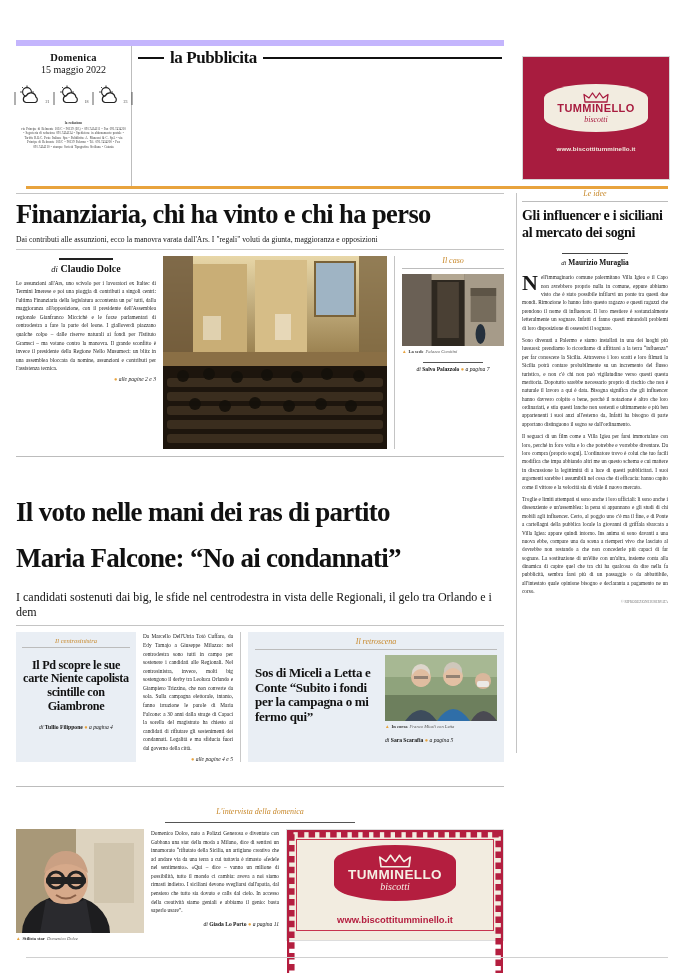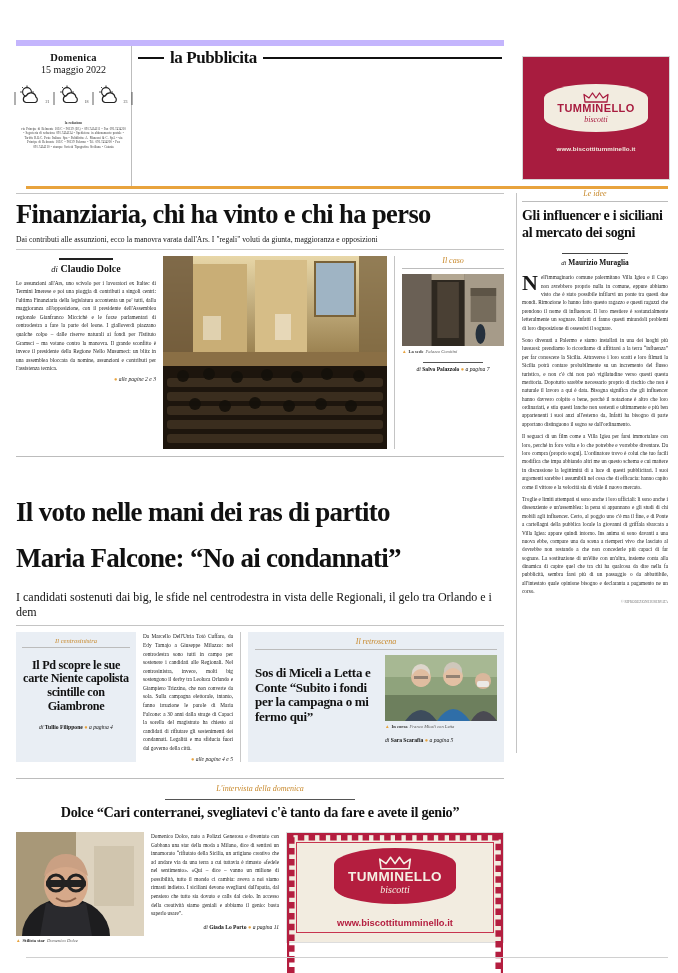--- a/index.html
+++ b/index.html
@@ -164,21 +164,21 @@
     flex:1;background:#e9eef4;margin-left:7px;padding:5px 7px 6px 7px;box-sizing:border-box;
   }
   .retro-row{display:flex;gap:7px;margin-top:3px;}
   .retro-head{
     flex:1;font-size:13px;font-weight:bold;line-height:1.12;letter-spacing:-.3px;
   }
   .retro-photo{width:112px;}
   .retro-img{width:112px;height:66px;position:relative;overflow:hidden;background:#7a8a6d;}
 
   
-  .intv{margin-top:16px;border-top:1px solid #bcbcbc;padding-top:5px;}
+  .intv{margin-top:24px;border-top:1px solid #bcbcbc;padding-top:20px;}
   .intv-head{
     font-size:14.2px;line-height:1.14;text-align:center;letter-spacing:-.25px;margin-top:4px;
   }
   .intv-head b{font-weight:bold;}
   .intv-body{display:flex;gap:7px;margin-top:6px;}
   .intv-photo{width:128px;height:104px;position:relative;overflow:hidden;background:#c8bda9;}
   .intv-txt{width:128px;}
   .ad-bottom{
     flex:1;background:#f2ece0;border:1px solid #ddd;position:relative;
     display:flex;align-items:center;justify-content:center;height:auto;
@@ -471,24 +471,20 @@
               </div>
             </div>
           </div>
         </div>
       </div>
     </div>
 
     <div class="intv">
       <div class="kicker">L'intervista della domenica</div>
       <div class="kicker-rule" style="width:190px;margin:3px auto 0 auto;background:#555;height:1.5px"></div>
-      <h2 class="intv-head">
-        <b>Dolce</b>
-        <span>“Cari conterranei, svegliatevi c'è tanto da fare e avete il genio”</span>
-      </h2>
 
       <div class="intv-body">
         <div>
           <div class="intv-photo">
             <svg width="100%" height="100%" viewBox="0 0 128 104" preserveAspectRatio="none">
               <rect width="128" height="104" fill="#cfc4ad"></rect>
               <rect x="0" y="0" width="60" height="104" fill="#a89878"></rect>
               <rect x="60" y="0" width="68" height="104" fill="#ddd3bf"></rect>
               <rect x="78" y="14" width="40" height="60" fill="#cbbfa6" opacity="0.7"></rect>
               <ellipse cx="50" cy="104" rx="44" ry="38" fill="#1d1d1f"></ellipse>

